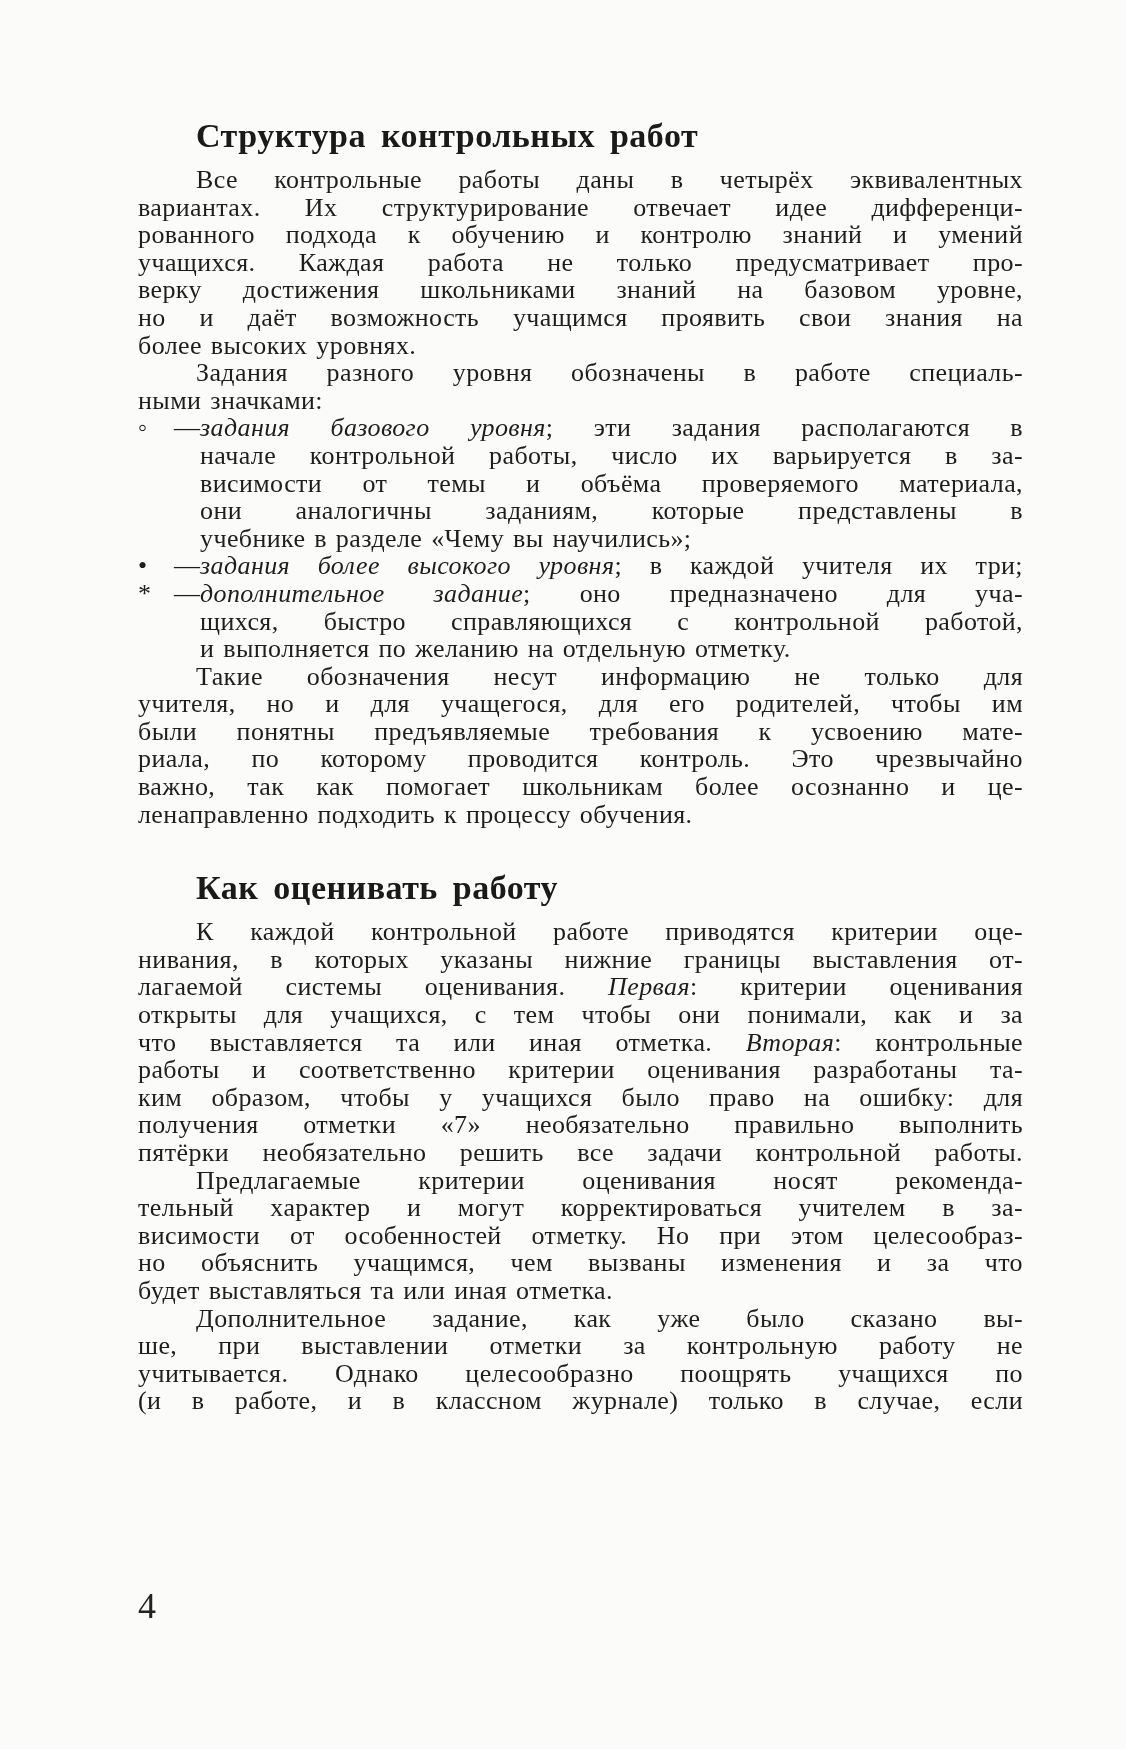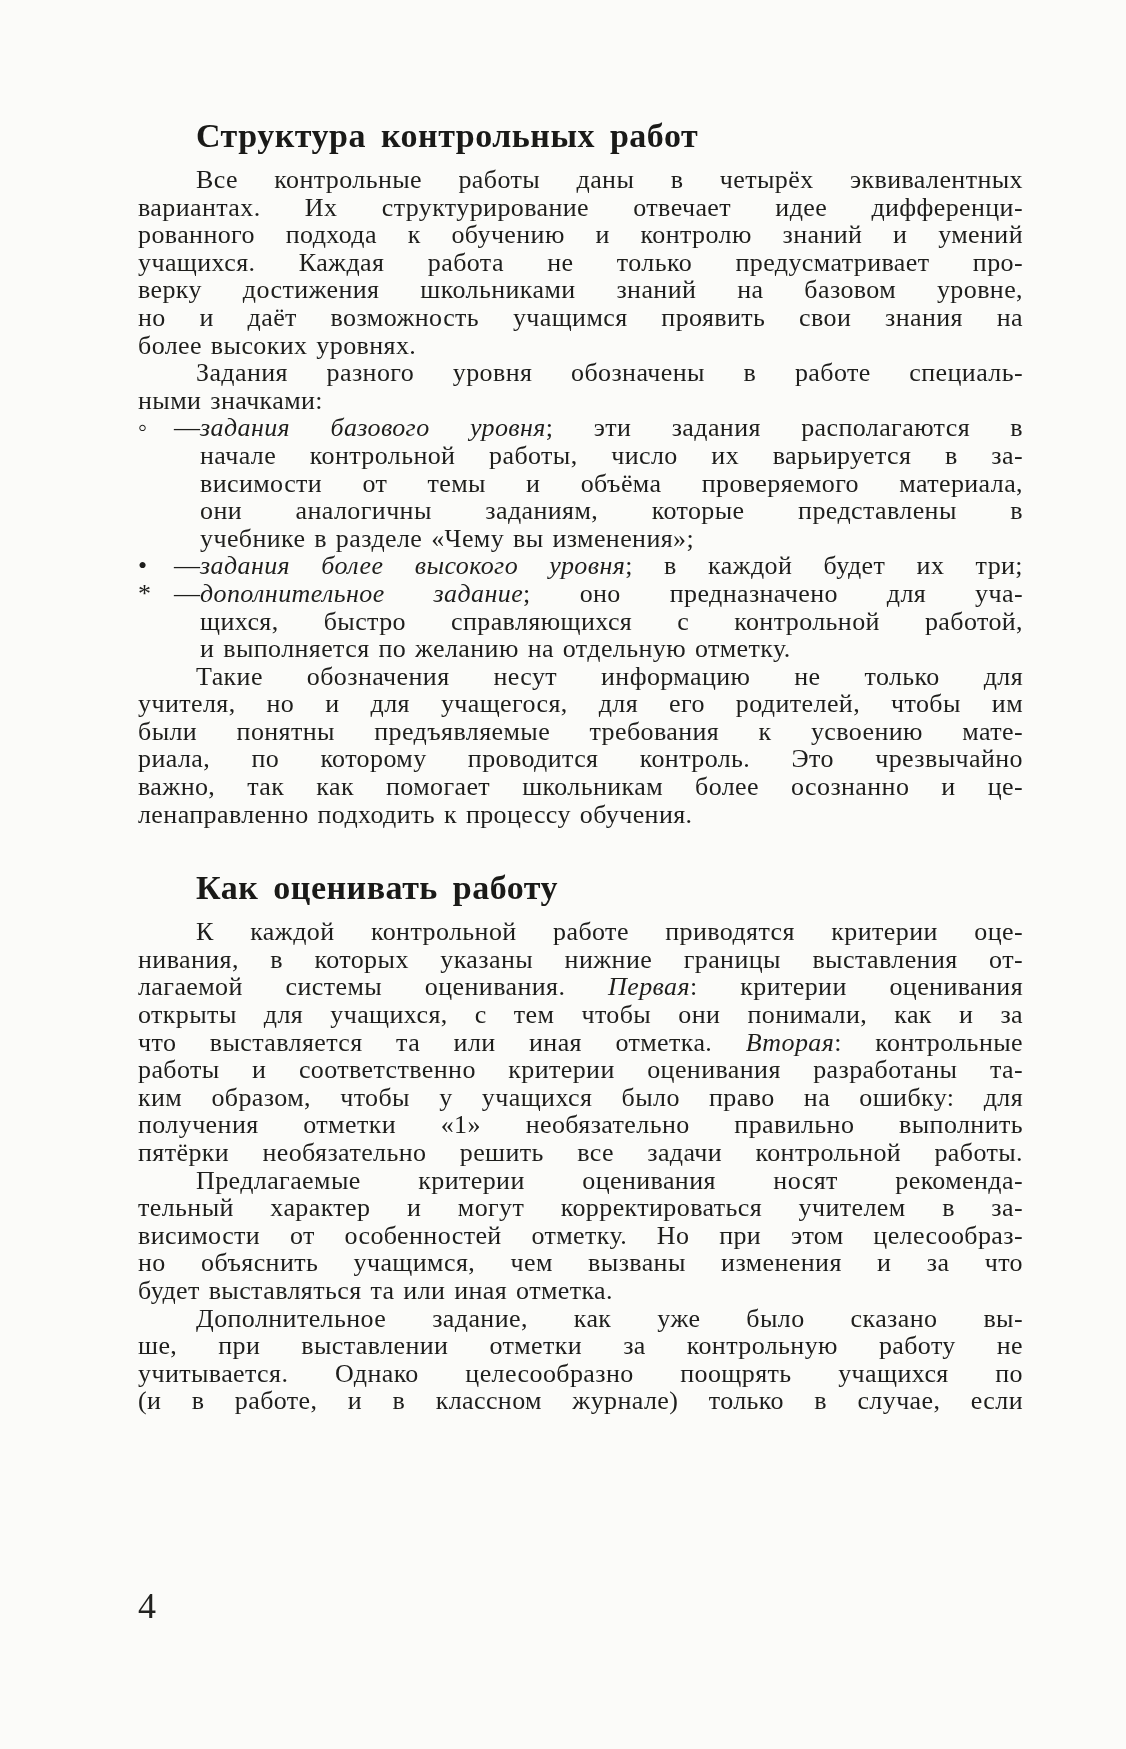--- a/index.html
+++ b/index.html
@@ -57,24 +57,24 @@
       </div>
       <div class="para">
         <div class="line just indent"><span>Задания разного уровня обозначены в работе специаль-</span></div>
         <div class="line"><span>ными значками:</span></div>
       </div>
       <div class="li">
         <div class="line just"><span class="marker">◦ —</span><i>задания базового уровня</i><span>; эти задания располагаются в</span></div>
         <div class="line just"><span>начале контрольной работы, число их варьируется в за-</span></div>
         <div class="line just"><span>висимости от темы и объёма проверяемого материала,</span></div>
         <div class="line just"><span>они аналогичны заданиям, которые представлены в</span></div>
-        <div class="line"><span>учебнике в разделе «Чему вы изменения»;</span></div>
+        <div class="line"><span>учебнике в разделе «Чему вы научились»;</span></div>
       </div>
       <div class="li">
-        <div class="line just"><span class="marker">• —</span><i>задания более высокого уровня</i><span>; в каждой будет их три;</span></div>
+        <div class="line just"><span class="marker">• —</span><i>задания более высокого уровня</i><span>; в каждой учителя их три;</span></div>
       </div>
       <div class="li">
         <div class="line just"><span class="marker">* —</span><i>дополнительное задание</i><span>; оно предназначено для уча-</span></div>
         <div class="line just"><span>щихся, быстро справляющихся с контрольной работой,</span></div>
         <div class="line"><span>и выполняется по желанию на отдельную отметку.</span></div>
       </div>
       <div class="para">
         <div class="line just indent"><span>Такие обозначения несут информацию не только для</span></div>
         <div class="line just"><span>учителя, но и для учащегося, для его родителей, чтобы им</span></div>
         <div class="line just"><span>были понятны предъявляемые требования к усвоению мате-</span></div>
@@ -84,21 +84,21 @@
       </div>
       <div class="h spaced">Как оценивать работу</div>
       <div class="para">
         <div class="line just indent"><span>К каждой контрольной работе приводятся критерии оце-</span></div>
         <div class="line just"><span>нивания, в которых указаны нижние границы выставления от-</span></div>
         <div class="line just"><span>лагаемой системы оценивания. </span><i>Первая</i><span>: критерии оценивания</span></div>
         <div class="line just"><span>открыты для учащихся, с тем чтобы они понимали, как и за</span></div>
         <div class="line just"><span>что выставляется та или иная отметка. </span><i>Вторая</i><span>: контрольные</span></div>
         <div class="line just"><span>работы и соответственно критерии оценивания разработаны та-</span></div>
         <div class="line just"><span>ким образом, чтобы у учащихся было право на ошибку: для</span></div>
-        <div class="line just"><span>получения отметки «1» необязательно правильно выполнить</span></div>
+        <div class="line just"><span>получения отметки «7» необязательно правильно выполнить</span></div>
         <div class="line just"><span>пятёрки необязательно решить все задачи контрольной работы.</span></div>
       </div>
       <div class="para">
         <div class="line just indent"><span>Предлагаемые критерии оценивания носят рекоменда-</span></div>
         <div class="line just"><span>тельный характер и могут корректироваться учителем в за-</span></div>
         <div class="line just"><span>висимости от особенностей отметку. Но при этом целесообраз-</span></div>
         <div class="line just"><span>но объяснить учащимся, чем вызваны изменения и за что</span></div>
         <div class="line"><span>будет выставляться та или иная отметка.</span></div>
       </div>
       <div class="para">

